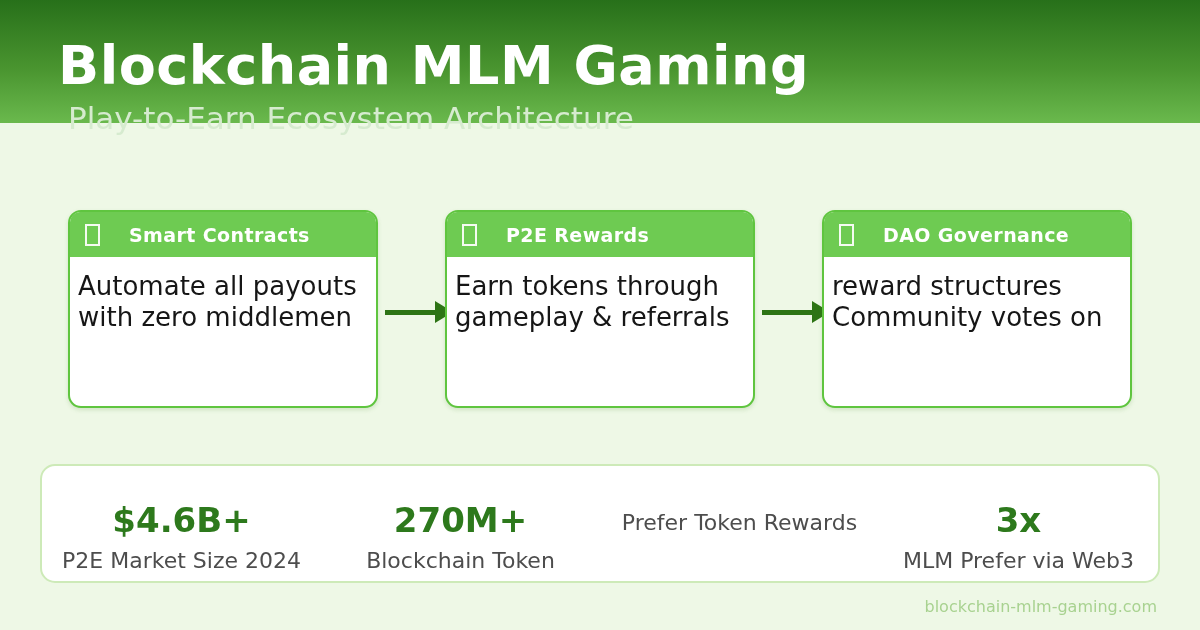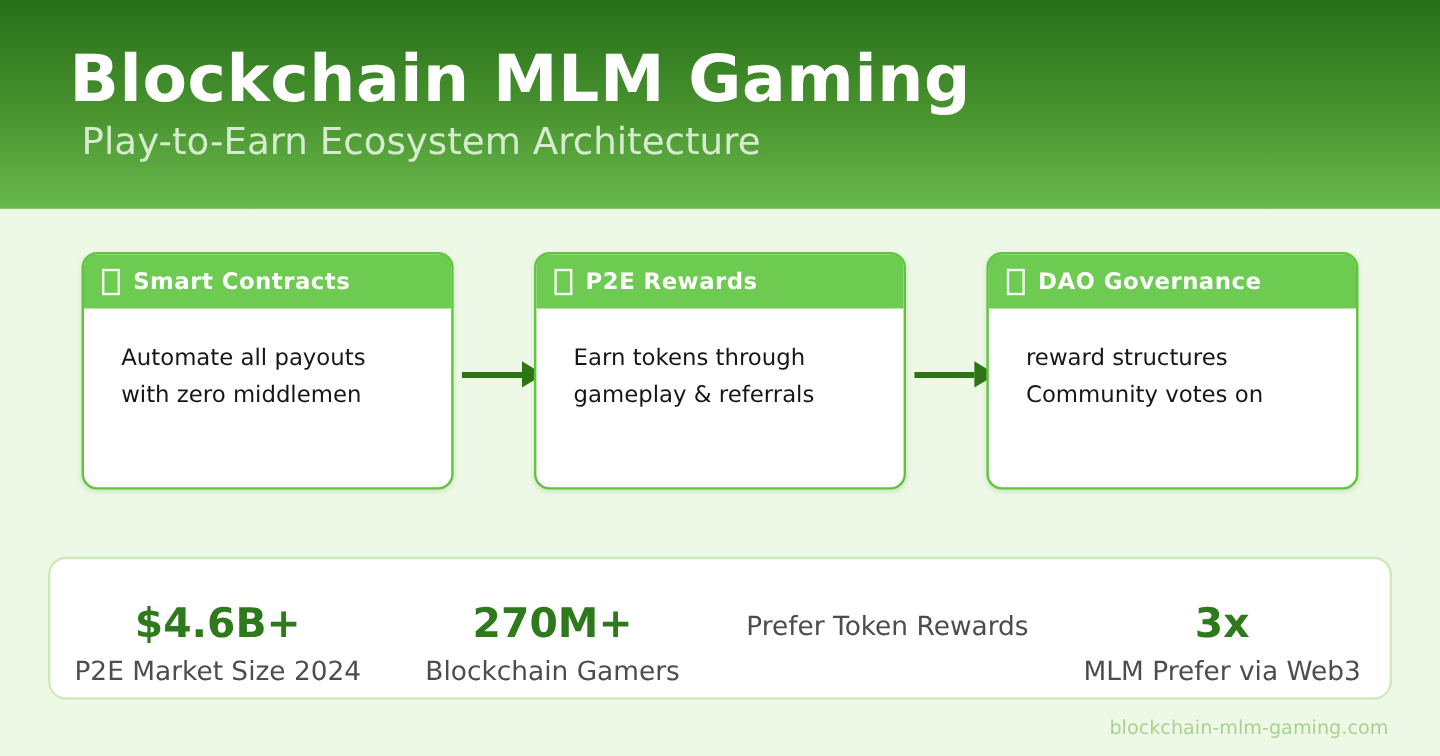--- a/index.html
+++ b/index.html
@@ -7,21 +7,21 @@
     width: 1200px; height: 630px;
     font-family: "DejaVu Sans", sans-serif;
     background: #eef8e6;
     position: relative;
     overflow: hidden;
   }
   .page { position: absolute; inset: 0; width: 1200px; height: 630px; }
 
   
   .header {
-    position: absolute; left: 0; top: 0; width: 1200px; height: 174px;
+    position: absolute; left: 0; top: 0; width: 1200px; height: 123px;
     background: linear-gradient(180deg, #27701a 0%, #49942f 55%, #6ab94d 100%);
   }
   .header-title {
     position: absolute; left: 58px; top: 34px;
     font-size: 54px; font-weight: bold; color: #ffffff;
     letter-spacing: 0.5px; white-space: nowrap;
   }
   .header-subtitle {
     position: absolute; left: 68px; top: 100px;
     font-size: 31px; color: #d6ebcf; white-space: nowrap;
@@ -39,35 +39,36 @@
   .card-1 { left: 68px; }
   .card-2 { left: 445px; }
   .card-3 { left: 822px; }
   .card-header {
     height: 45px;
     background: #6ecb52;
     border-radius: 10px 10px 0 0;
     display: flex; align-items: center;
     padding-left: 15px;
     box-sizing: border-box;
+    gap: 18px;
   }
   .tofu {
     display: inline-block;
     width: 11px; height: 18px;
     border: 2px solid rgba(255,255,255,0.92);
     margin-right: 11px;
     flex: 0 0 auto;
   }
   .card-title {
     font-size: 19px; font-weight: bold; color: #ffffff;
     letter-spacing: 0.4px; white-space: nowrap;
   }
   .card-body {
-    padding: 14px 16px 0 31px;
-    font-size: 19px; color: #161616; margin-top: 12px;
+    padding: 14px 16px 0 8px;
+    font-size: 26px; color: #161616;
   }
   .card-line { display: block; line-height: 31px; white-space: nowrap; }
 
   
   .arrow {
     position: absolute; top: 301px; height: 22px; width: 68px;
     display: flex; align-items: center;
   }
   .arrow-1 { left: 385px; }
   .arrow-2 { left: 762px; }
@@ -162,21 +163,21 @@
     </div>
   </div>
 
   <div class="stats-bar">
     <div class="stat">
       <div class="stat-value">$4.6B+</div>
       <div class="stat-label">P2E Market Size 2024</div>
     </div>
     <div class="stat">
       <div class="stat-value">270M+</div>
-      <div class="stat-label">Blockchain Gamers</div>
+      <div class="stat-label">Blockchain Token</div>
     </div>
     <div class="stat">
       <div class="stat-label">Prefer Token Rewards</div>
     </div>
     <div class="stat">
       <div class="stat-value">3x</div>
       <div class="stat-label">MLM Prefer via Web3</div>
     </div>
   </div>
 

